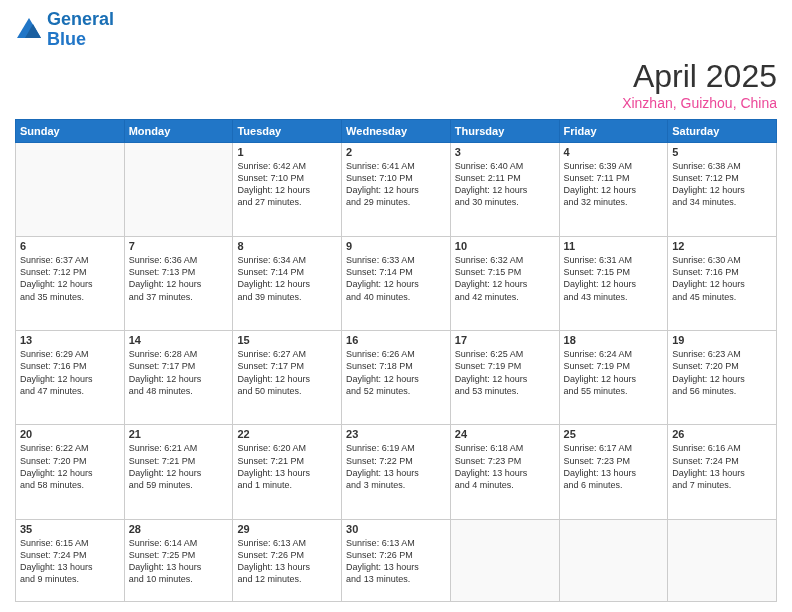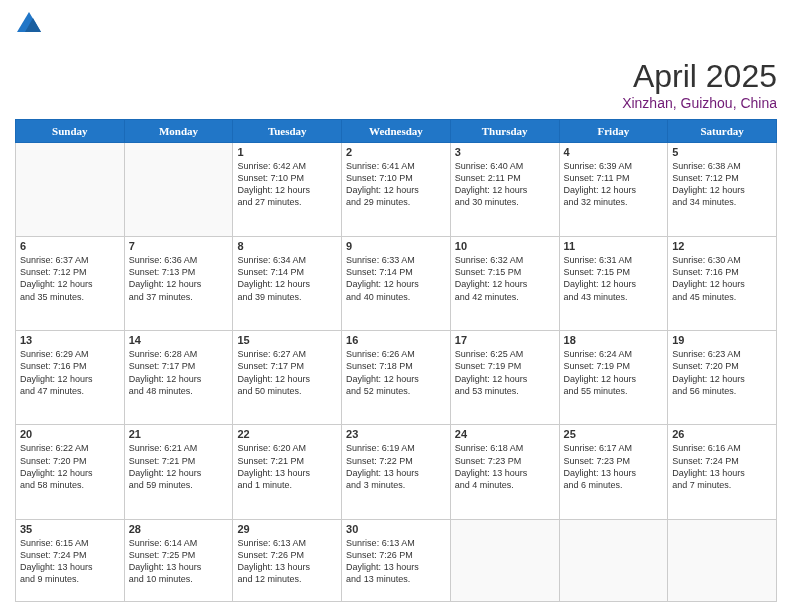--- a/index.html
+++ b/index.html
@@ -45,37 +45,36 @@
       text-align: right;
       margin-top: 48px;
     }
     .main-title {
       font-size: 32px;
       color: #333;
       font-weight: normal;
     }
     .subtitle {
       font-size: 14px;
-      color: #701a75;
+      color: #ec4899;
     }
     .calendar {
       width: 100%;
       border-collapse: collapse;
       flex: 1;
       font-size: 10px;
     }
     .calendar th {
       background-color: #2176c7;
       color: white;
       padding: 5px 4px;
-      text-align: center;
+      text-align: left;
       font-size: 11px;
       font-weight: bold;
       border: 1px solid #1a6ab8;
-      font-family: Liberation Serif, serif;
     }
     .calendar td {
       border: 1px solid #ccc;
       vertical-align: top;
       padding: 3px 4px;
       width: calc(100% / 7);
       height: 80px;
       background: #fff;
     }
     .calendar td.empty {
@@ -100,20 +99,24 @@
 </head>
 <body>
 
 <div class="page">
   <div class="header">
     <div class="logo">
       <svg class="logo-icon" viewBox="0 0 28 28">
         <polygon points="14,2 26,22 2,22" fill="#2176c7"></polygon>
         <polygon points="18,8 26,22 10,22" fill="#1a5fa0"></polygon>
       </svg>
+      <div class="logo-text">
+        <div><span>General</span></div>
+        <div><span style="color:#2176c7">Blue</span></div>
+      </div>
     </div>
     <div class="title-block">
       <div class="main-title">April 2025</div>
       <div class="subtitle">Xinzhan, Guizhou, China</div>
     </div>
   </div>
 
   <table class="calendar">
     <thead>
       <tr>

